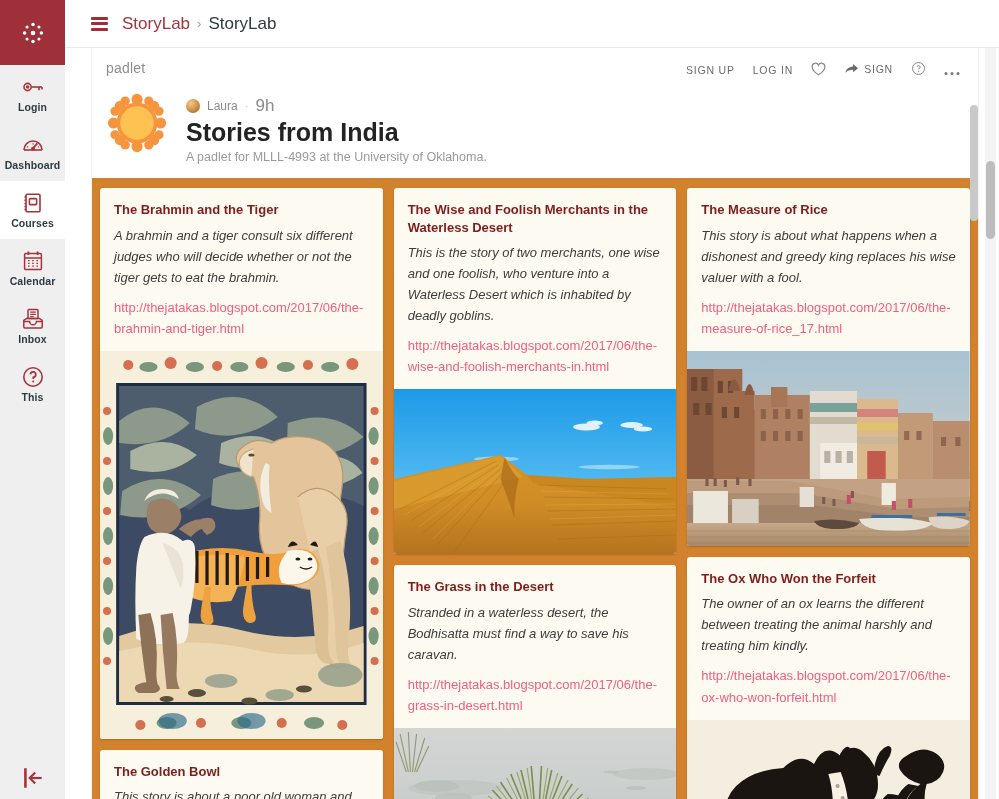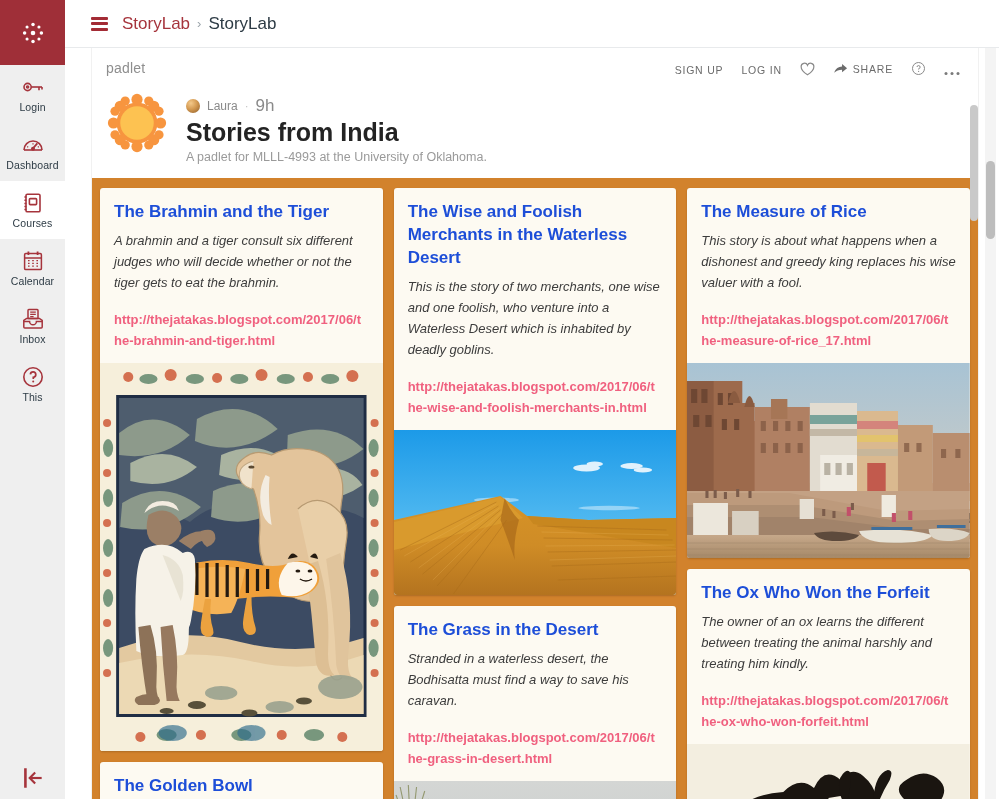--- a/index.html
+++ b/index.html
@@ -29,20 +29,21 @@
     display: flex; flex-direction: column;
     align-items: center; justify-content: center;
     gap: 3px;
     cursor: pointer;
     text-decoration: none;
   }
   .nav-item.active { background: #ffffff; }
   .nav-label {
     font-size: 10.5px; color: #2d3b45; letter-spacing: .1px;
     line-height: 1;
+    font-weight: bold;
   }
   .nav-ico { width: 24px; height: 24px; display:block; }
   .nav-bottom {
     position: absolute; left: 0; bottom: 0; width: 65px; height: 34px;
     display: flex; align-items: flex-start; justify-content: center;
     overflow: hidden;
   }
 
   
   .main {
@@ -130,31 +131,30 @@
   .card {
     background: #fdfaf2;
     border-radius: 3px;
     overflow: hidden;
     box-shadow: 0 1px 2px rgba(0,0,0,.18);
     cursor: pointer;
     flex: 0 0 auto;
   }
   .card-body { padding: 13px 14px 12px; }
   .card-title {
-    font-size: 17px; font-weight: bold; color: #1d4ed8;
+    font-size: 13px; font-weight: bold; color: #7f1d1d;
     line-height: 1.35; margin-bottom: 6px;
   }
   .card-desc {
     font-size: 13px; color: #3c3c3c; line-height: 1.62; font-style: italic;
   }
   .card-link {
     font-size: 13px; color: #f0607f; line-height: 1.62;
-    word-break: break-all; text-decoration: none; display: block; margin-top: 16px;
+    word-break: break-all; text-decoration: none; display: block; margin-top: 9px;
     cursor: pointer;
-    font-weight: bold;
   }
   .card-media { display:block; width: 100%; }
 
   
   .media-tiger { height: 388px; }
   .media-dune  { height: 165px; }
   .media-ghat  { height: 195px; }
   .media-ox    { height: 150px; }
   .media-yucca { height: 110px; }
 
@@ -302,21 +302,21 @@
           <span class="pa">
             <svg width="15" height="14" viewBox="0 0 24 22" fill="none" stroke="#8a8a8a" stroke-width="1.9">
               <path d="M12 20.2 C12 20.2 1.8 13.8 1.8 7.3 A5.3 5.3 0 0 1 12 5.1 A5.3 5.3 0 0 1 22.2 7.3 C22.2 13.8 12 20.2 12 20.2 Z"></path>
             </svg>
           </span>
 
           <span class="pa">
             <svg width="15" height="14" viewBox="0 0 24 22" fill="#6b6b6b">
               <path d="M2 17 C4 10 9 7.2 14.5 7 L14.5 3 L22.5 9.6 L14.5 16 L14.5 12 C9.4 12 5.2 13.6 2 17 Z"></path>
             </svg>
-            <span>SHARE</span>
+            <span>SIGN</span>
           </span>
 
           <span class="pa">
             <svg width="15" height="15" viewBox="0 0 24 24" fill="none" stroke="#8a8a8a" stroke-width="1.6">
               <circle cx="12" cy="12" r="9.6"></circle>
               <path d="M9.6 9.6 a2.5 2.5 0 1 1 2.6 2.7 v1.3"></path>
               <circle cx="12.2" cy="16.6" r=".95" fill="#8a8a8a" stroke="none"></circle>
             </svg>
           </span>
 

